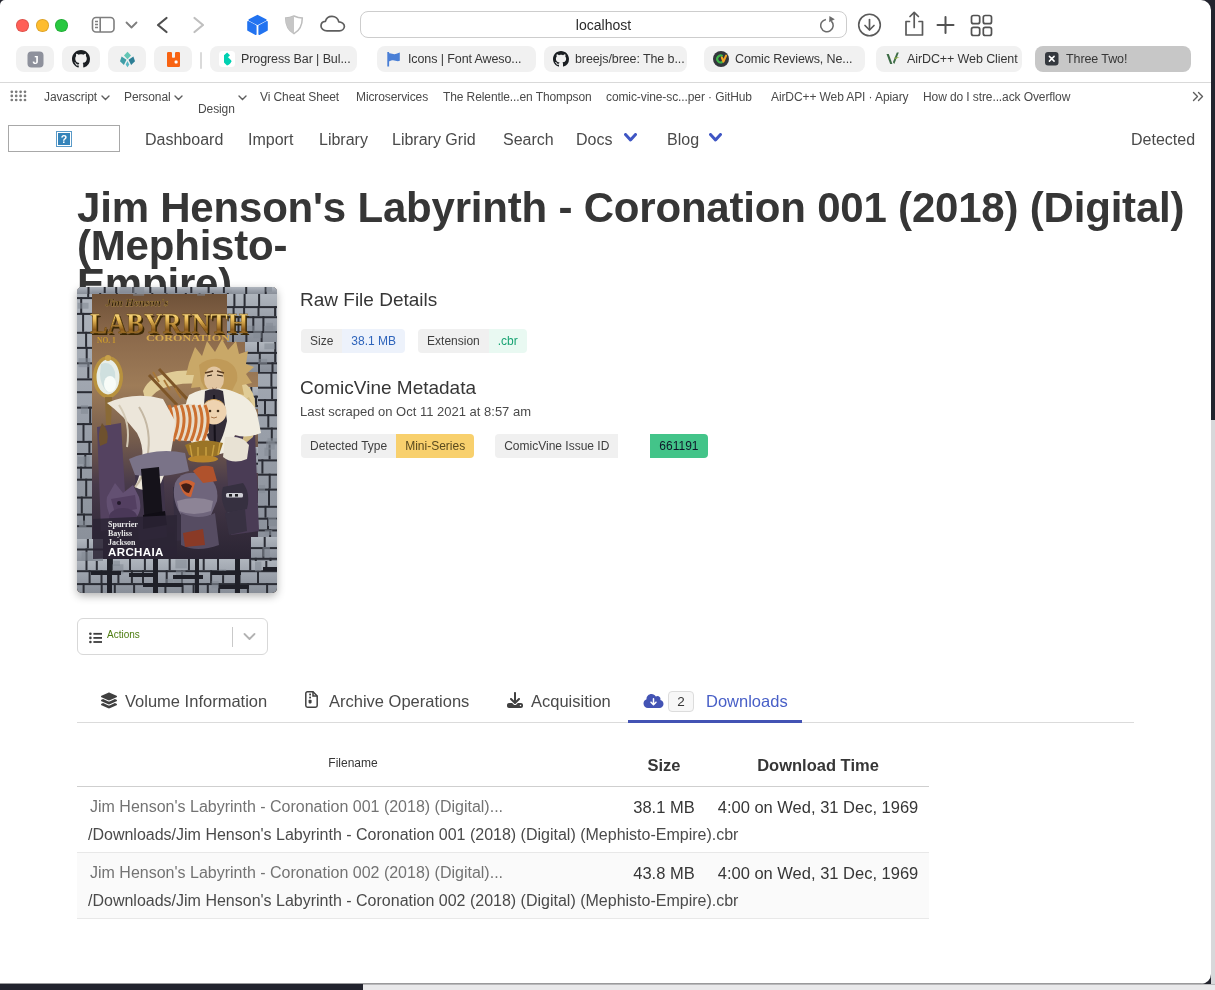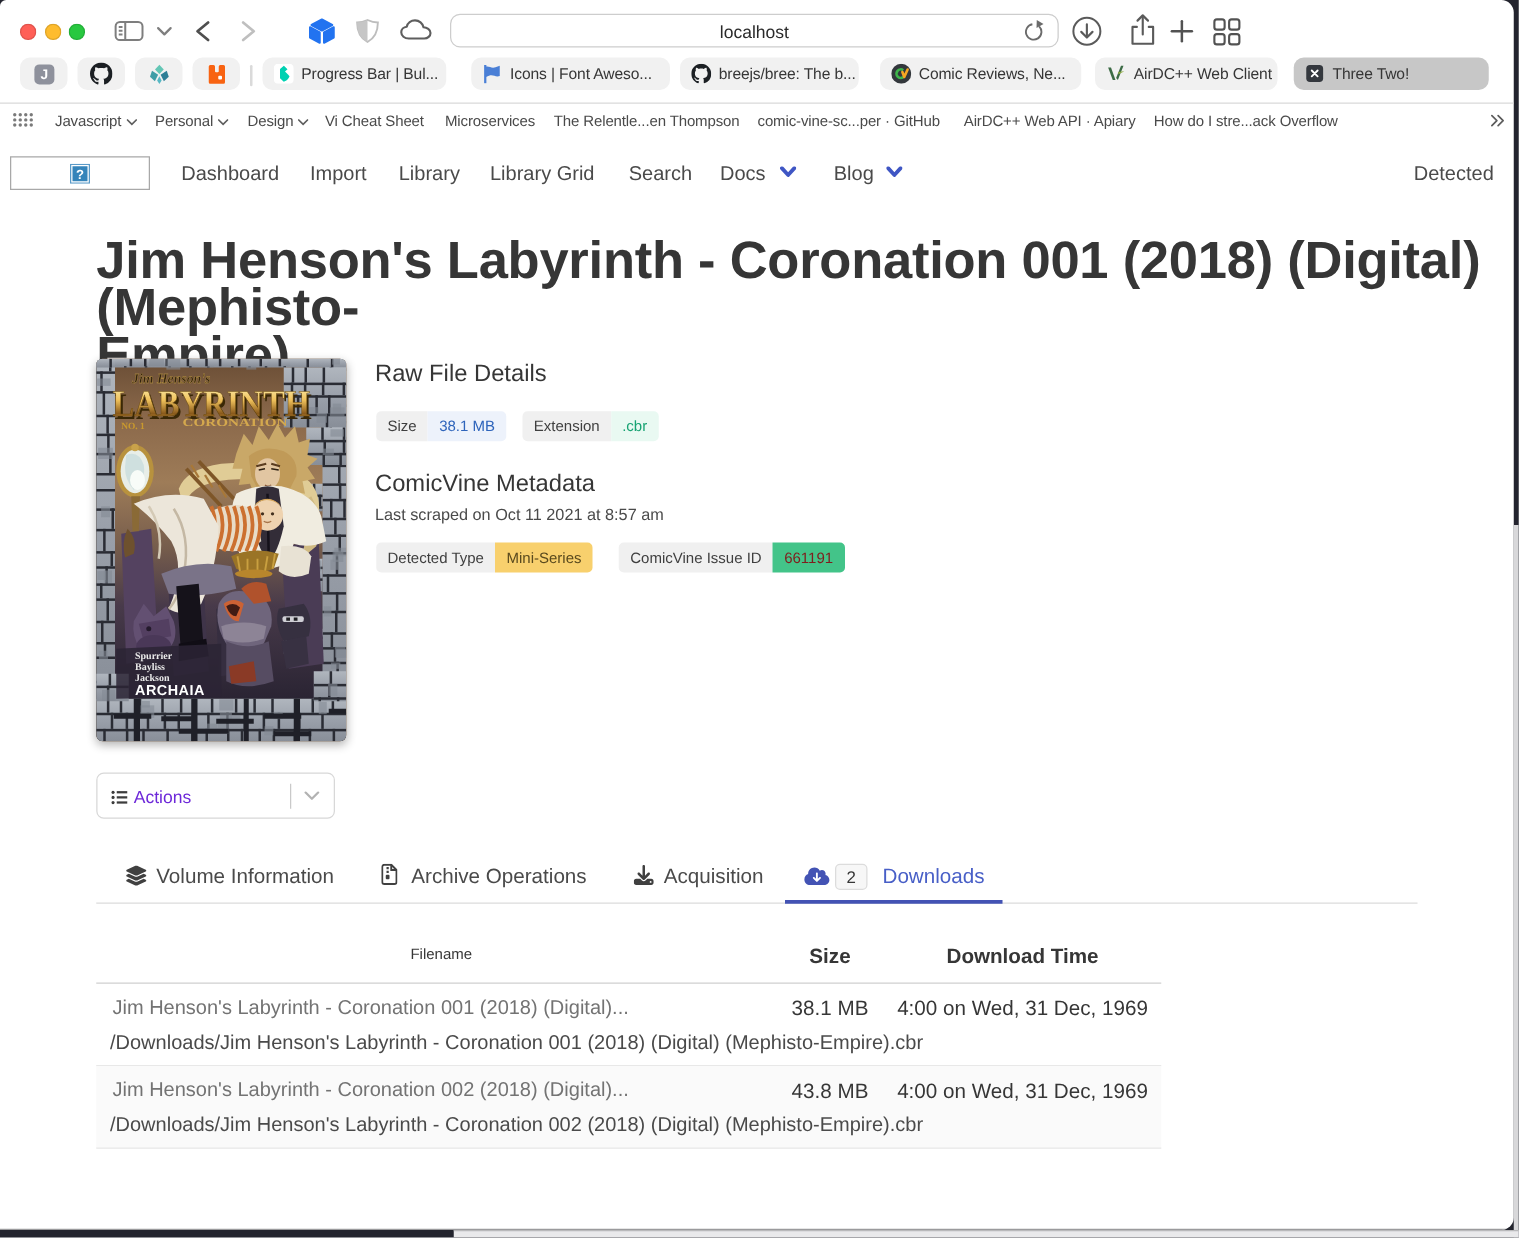--- a/index.html
+++ b/index.html
@@ -206,21 +206,21 @@
       </g>
     </svg>
     <span class="fl" style="left:44px;">Javascript</span>
     <svg class="abs" style="left:101px; top:11.5px;" width="9" height="6" viewBox="0 0 9 6">
         <path d="M1 1 L4.5 4.5 L8 1" stroke="#5e5e5e" stroke-width="1.4" fill="none" stroke-linecap="round"></path>
       </svg>
     <span class="fl" style="left:124px;">Personal</span>
     <svg class="abs" style="left:174px; top:11.5px;" width="9" height="6" viewBox="0 0 9 6">
         <path d="M1 1 L4.5 4.5 L8 1" stroke="#5e5e5e" stroke-width="1.4" fill="none" stroke-linecap="round"></path>
       </svg>
-    <span class="fl" style="left:198px;">Design</span>
+    <span class="fl" style="left:198px;margin-top:12px;">Design</span>
     <svg class="abs" style="left:238px; top:11.5px;" width="9" height="6" viewBox="0 0 9 6">
         <path d="M1 1 L4.5 4.5 L8 1" stroke="#5e5e5e" stroke-width="1.4" fill="none" stroke-linecap="round"></path>
       </svg>
     <span class="fl" style="left:260px;">Vi Cheat Sheet</span>
     <span class="fl" style="left:356px;">Microservices</span>
     <span class="fl" style="left:443px;">The Relentle...en Thompson</span>
     <span class="fl" style="left:606px;">comic-vine-sc...per · GitHub</span>
     <span class="fl" style="left:771px;">AirDC++ Web API · Apiary</span>
     <span class="fl" style="left:923px;">How do I stre...ack Overflow</span>
     <svg class="abs" style="left:1192px; top:8px;" width="12" height="11" viewBox="0 0 12 11">
@@ -623,35 +623,35 @@
     <span class="tag k">Extension</span>
       <span class="tag v" style="background:#e9f9f2; color:#18a373;">.cbr</span>
   </div>
   <div class="h2x" style="left:300px; top:377px;">ComicVine Metadata</div>
   <div class="txt" style="left:300px; top:404px;">Last scraped on Oct 11 2021 at 8:57 am</div>
   <div class="tagrow" style="left:301px; top:434px;">
     <span class="tag k">Detected Type</span>
       <span class="tag v" style="background:#f8d06d; color:#5a4a1e;">Mini-Series</span>
     <span class="gap" style="width:21px;"></span>
     <span class="tag k">ComicVine Issue ID</span>
-      <span class="tag v" style="background:#43c489; color:#7f1d1d;">661191</span>
+      <span class="tag v" style="background:#43c489; color:#0f172a;margin-left:32px;">661191</span>
   </div>
 
   <div class="abs" style="left:77px; top:618px; width:191px; height:37px; border:1px solid #d8d8d8; border-radius:6px;">
     <svg style="position:absolute; left:11px; top:13px;" width="13" height="12" viewBox="0 0 13 12">
         <g fill="#3d3d3d">
           <circle cx="1.4" cy="1.8" r="1.3"></circle>
           <circle cx="1.4" cy="5.9" r="1.3"></circle>
           <circle cx="1.4" cy="10" r="1.3"></circle>
           <rect x="4.4" y="0.9" width="8.6" height="1.8"></rect>
           <rect x="4.4" y="5" width="8.6" height="1.8"></rect>
           <rect x="4.4" y="9.1" width="8.6" height="1.8"></rect>
         </g>
       </svg>
-    <span style="position:absolute; left:29px; top:10px; font-size:14px; color:#6d28d9;">Actions</span>
+    <span style="position:absolute; left:29px; top:10px; font-size:10px; color:#4d7c0f;">Actions</span>
     <div style="position:absolute; left:153.5px; top:8px; width:1px; height:20px; background:#c9c9c9;"></div>
     <svg style="position:absolute; left:165px; top:14px;" width="13" height="8" viewBox="0 0 13 8">
         <path d="M1.5 1 L6.5 6 L11.5 1" stroke="#b2b2b2" stroke-width="1.8" fill="none" stroke-linecap="round" stroke-linejoin="round"></path>
       </svg>
   </div>
 
   <div class="tabs-line"></div>
   <div class="abs" style="left:628px; top:720px; width:174px; height:3px; background:#4353b4;"></div>
   <svg class="abs" style="left:100px; top:692px;" width="18" height="17" viewBox="0 0 576 512">
       <path fill="#404040" d="M264.5 5.2c14.9-6.9 32.1-6.9 47 0l218.6 101c8.5 3.9 13.9 12.4 13.9 21.8s-5.4 17.9-13.9 21.8l-218.6 101c-14.9 6.9-32.1 6.9-47 0L45.9 149.8C37.4 145.8 32 137.3 32 128s5.4-17.9 13.9-21.8L264.5 5.2zM476.9 209.6l53.2 24.6c8.5 3.9 13.9 12.4 13.9 21.8s-5.4 17.9-13.9 21.8l-218.6 101c-14.9 6.9-32.1 6.9-47 0L45.9 277.8C37.4 273.8 32 265.3 32 256s5.4-17.9 13.9-21.8l53.2-24.6 152 70.2c23.4 10.8 50.4 10.8 73.8 0l152-70.2zm0 128l53.2 24.6c8.5 3.9 13.9 12.4 13.9 21.8s-5.4 17.9-13.9 21.8l-218.6 101c-14.9 6.9-32.1 6.9-47 0L45.9 405.8C37.4 401.8 32 393.3 32 384s5.4-17.9 13.9-21.8l53.2-24.6 152 70.2c23.4 10.8 50.4 10.8 73.8 0l152-70.2z"></path>

